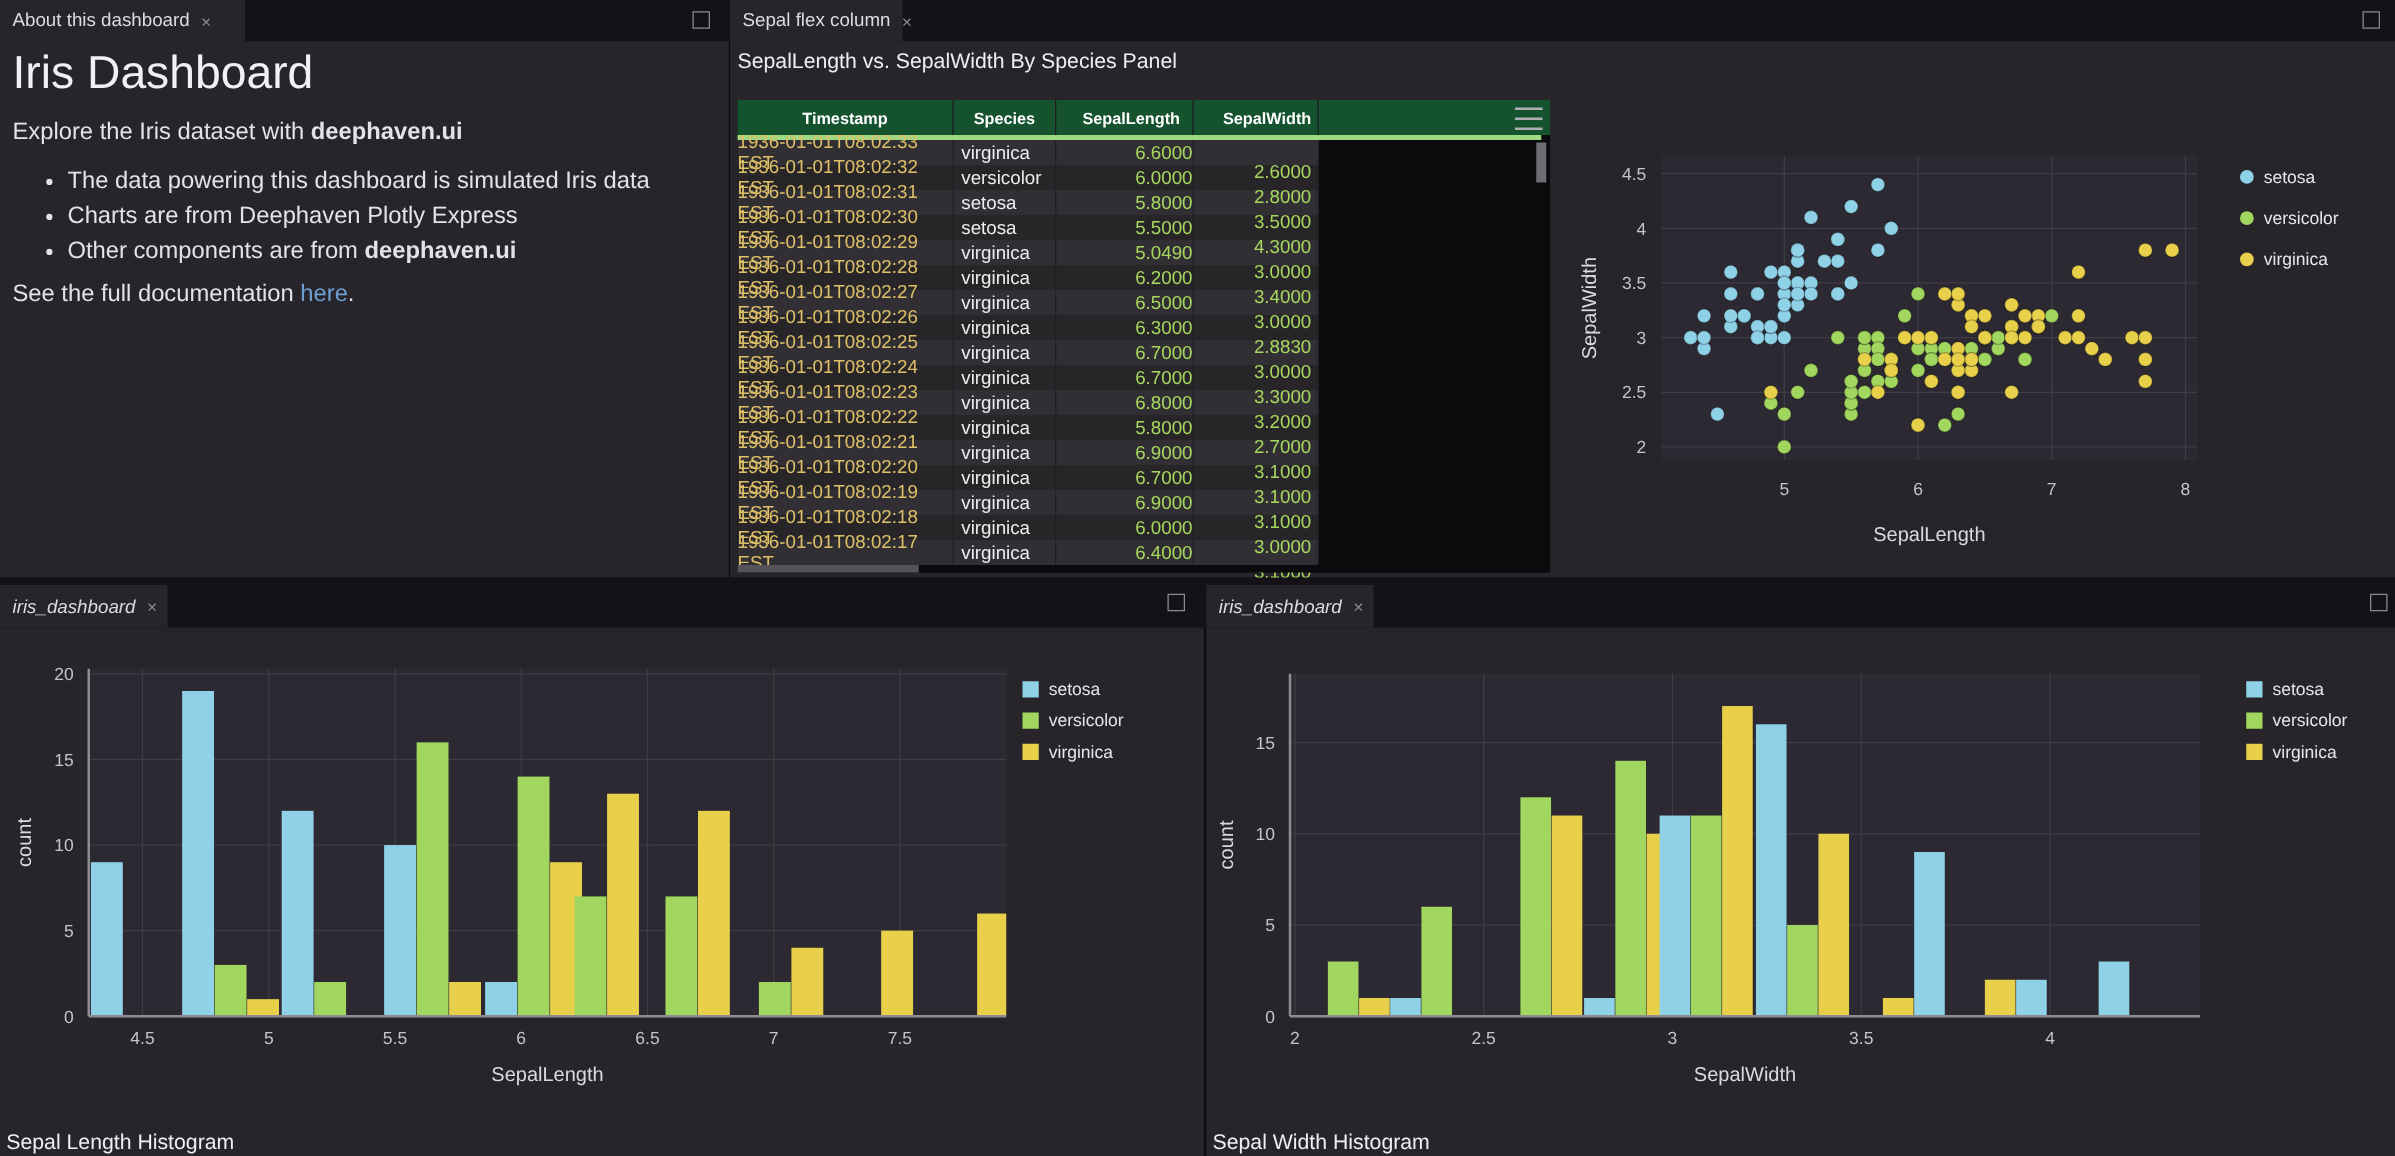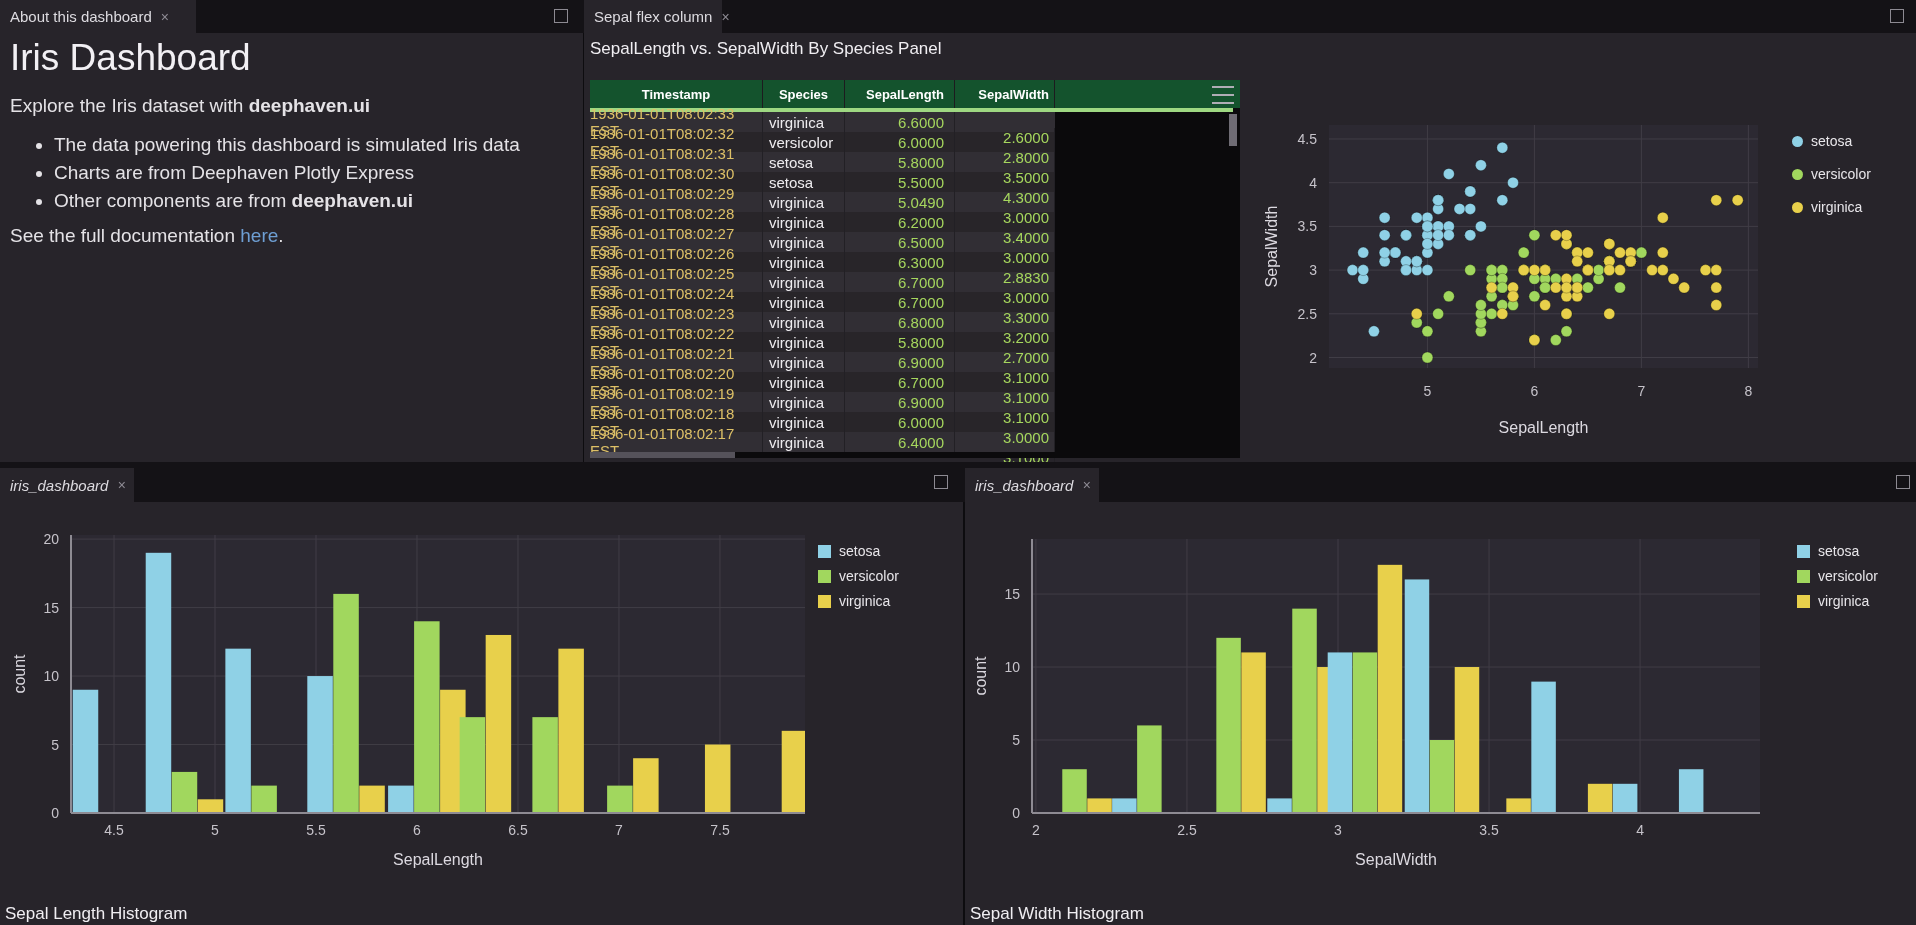--- a/index.html
+++ b/index.html
@@ -48,21 +48,21 @@
   .th-sl { width:110px; justify-content:flex-end; padding-right:10px; }
   .th-sw { width:100px; justify-content:flex-end; padding-right:5px; }
   .greenbar { height:4px; width:643px; background:#9ed882; }
   .tbody { position:relative; width:650px; }
   .trow { display:flex; height:20px; font-size:15px; align-items:center; width:465px; }
   .trow:nth-child(odd)  { background:#312e34; }
   .trow:nth-child(even) { background:#282529; }
   .td { height:100%; display:flex; align-items:center; border-right:1px solid #222025; }
   .td-ts { width:173px; justify-content:flex-end; padding-right:8px; color:#ddc067; }
   .td-sp { width:82px; padding-left:6px; color:#eeecef; }
-  .td-sl { width:110px; justify-content:flex-end; padding-right:10px; color:#a6d75e; }
+  .td-sl { width:110px; justify-content:flex-end; color:#a6d75e; }
   .td-sw { width:100px; justify-content:flex-end; padding-right:5px; color:#a6d75e;margin-top:31px; }
   #vscroll { position:absolute; right:3px; top:34px; width:8px; height:338px; background:#0b0a0c; }
   #vscroll .thumb { width:8px; height:32px; background:#6f6c74; }
   #hscroll { position:absolute; left:0; bottom:0; width:650px; height:6px; background:#0b0a0c; }
   #hscroll .thumb { width:145px; height:6px; background:#55525a; }
   #table-menu { position:absolute; top:3px; right:4px; width:26px; height:24px; padding:3px 2px;
     display:flex; flex-direction:column; justify-content:space-between; cursor:pointer; }
   #table-menu i { display:block; height:2px; background:#b0adb5; }
 
   svg text { font-family:"Liberation Sans", sans-serif; }

